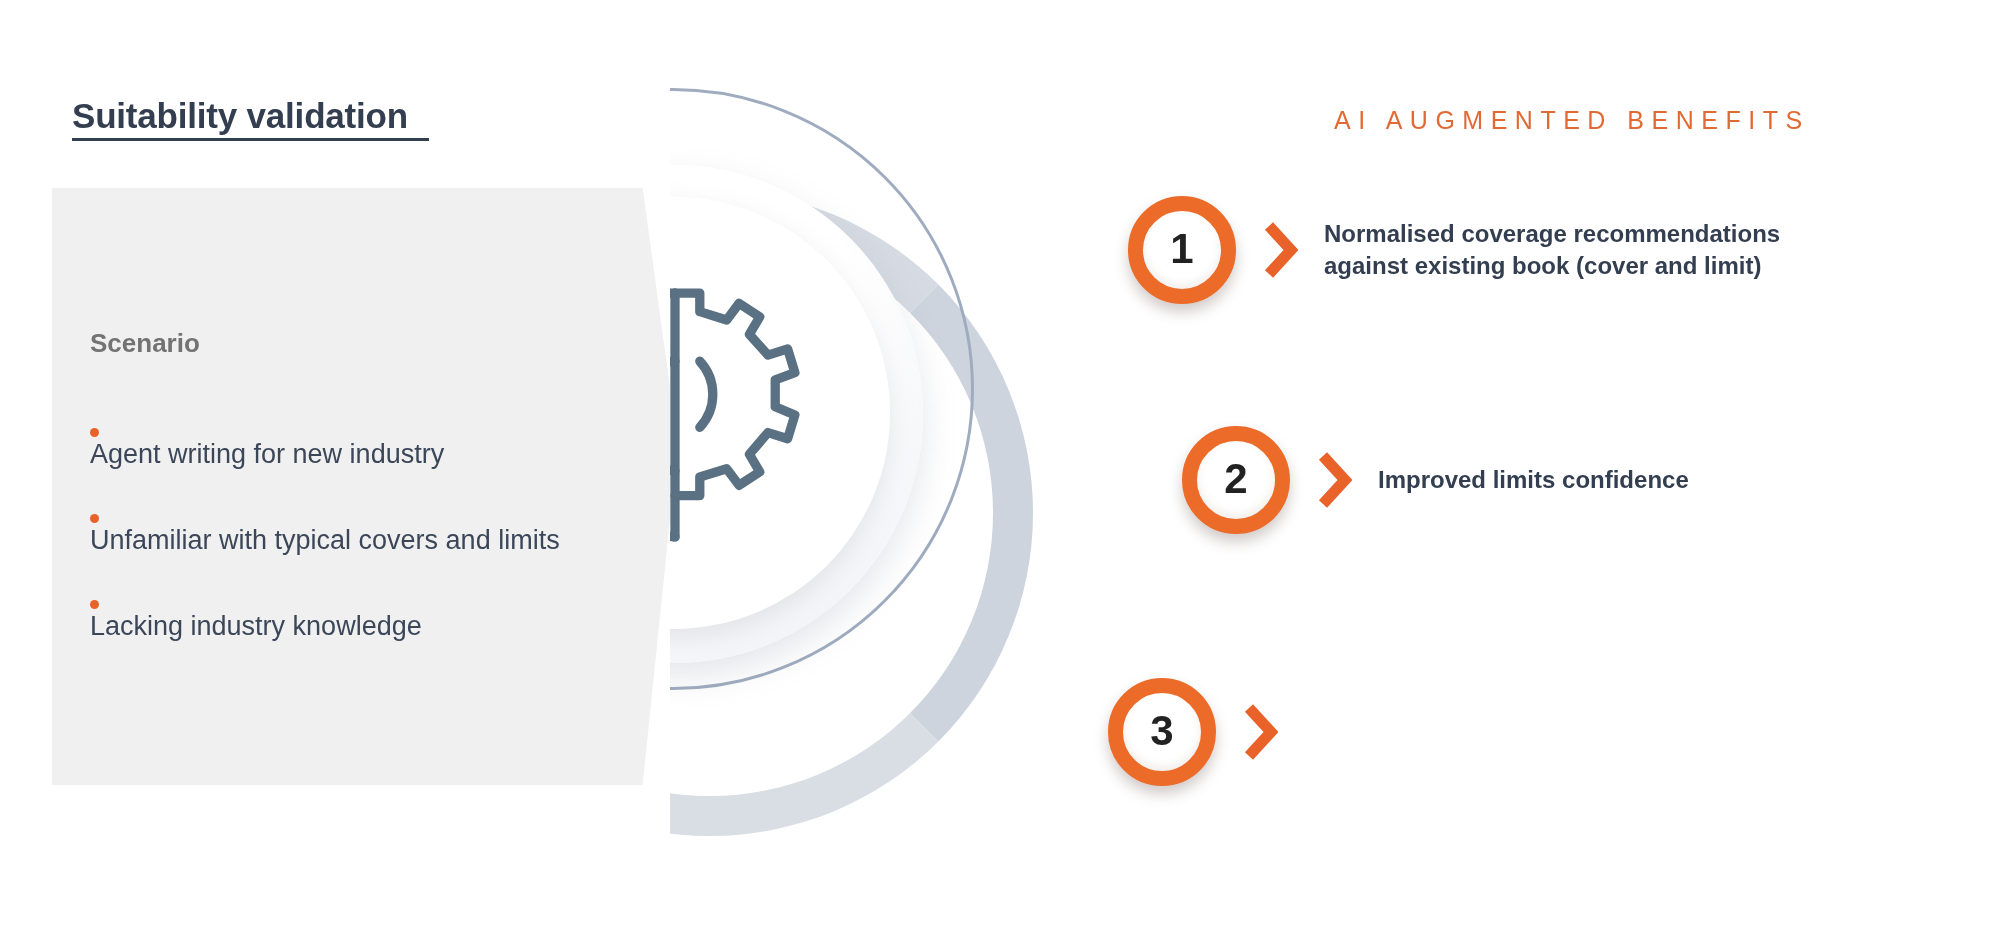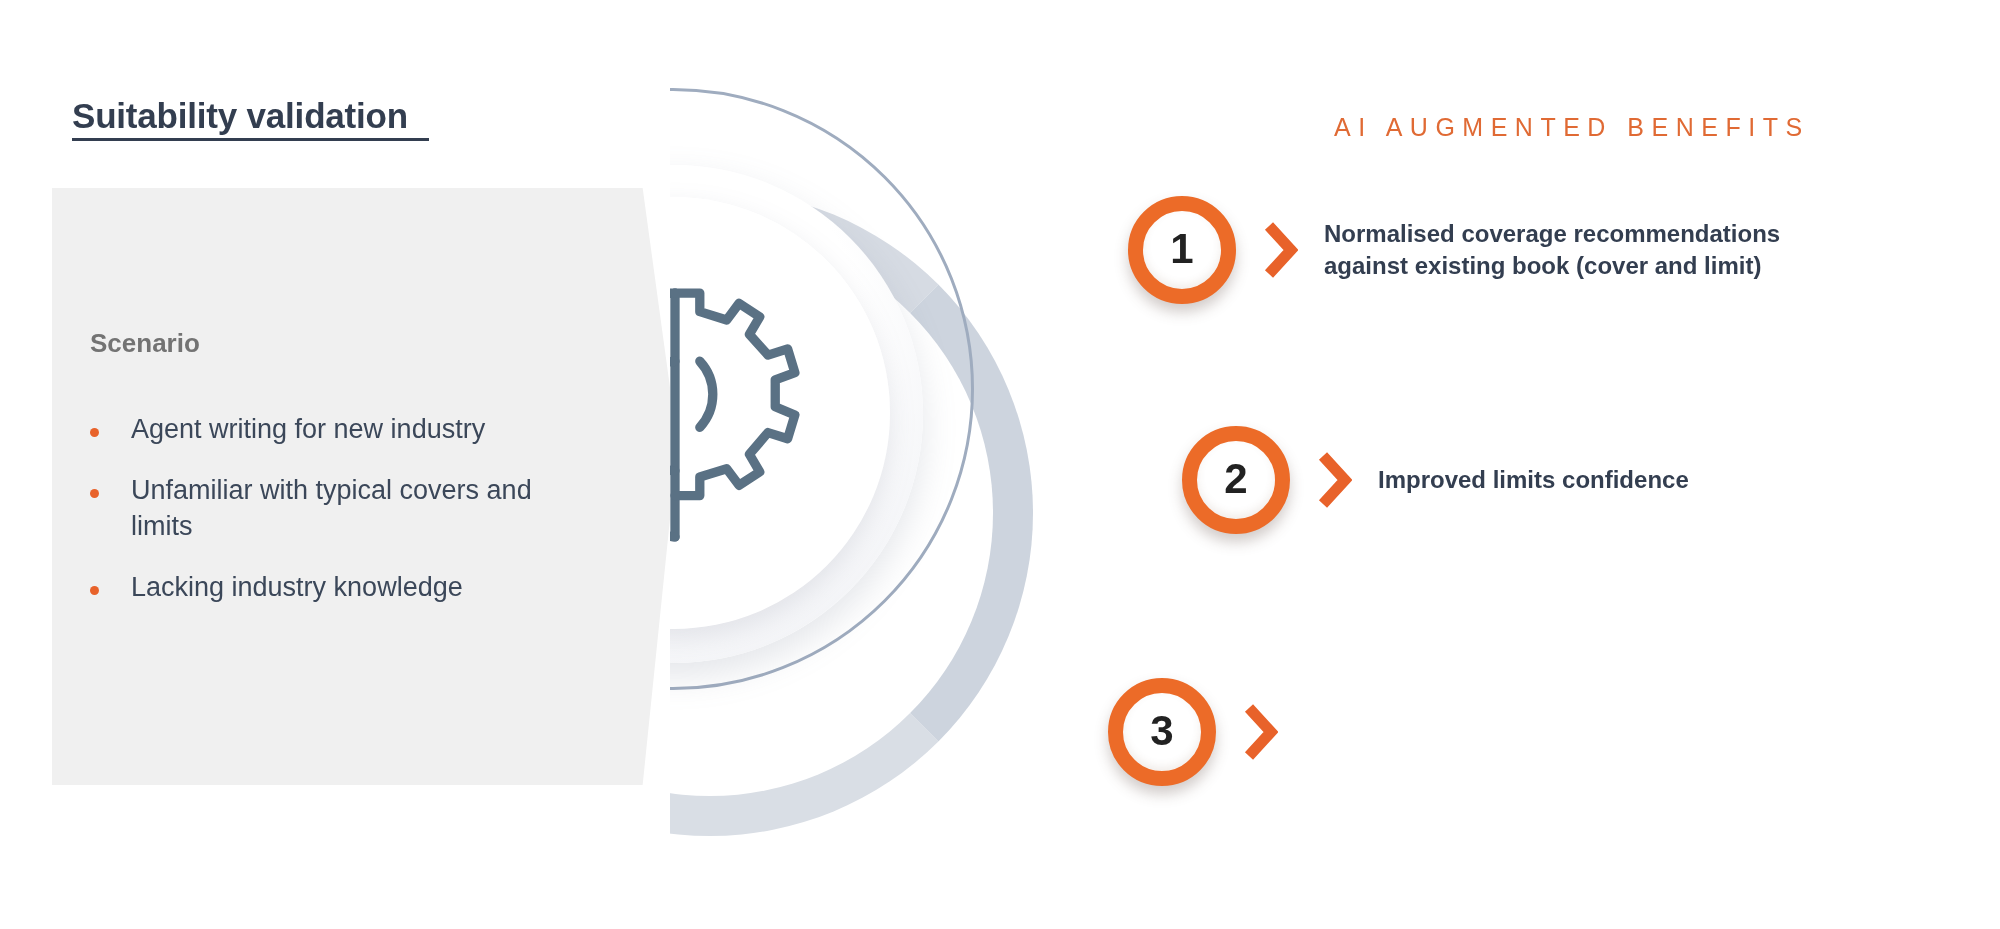--- a/index.html
+++ b/index.html
@@ -66,20 +66,21 @@
   #scenario-bullets {
     position: absolute;
     left: 90px;
     top: 412px;
     width: 470px;
   }
   .bullet-row {
     display: flex;
     align-items: flex-start;
     margin-bottom: 25px;
+    flex-direction: column;
   }
   .bullet-dot {
     flex: 0 0 auto;
     width: 9px;
     height: 9px;
     border-radius: 50%;
     background: #e8622a;
     margin-top: 16px;
     margin-right: 32px;
   }
@@ -156,21 +157,21 @@
     left: -150px;
     top: 200px;
     width: 310px;
     height: 310px;
   }
 
   
   #benefits-kicker {
     position: absolute;
     left: 1334px;
-    top: 113px;
+    top: 106px;
     font-size: 25px;
     font-weight: normal;
     color: #e06a34;
     letter-spacing: 7.5px;
     white-space: nowrap;
   }
 
   .benefit {
     position: absolute;
     display: flex;

